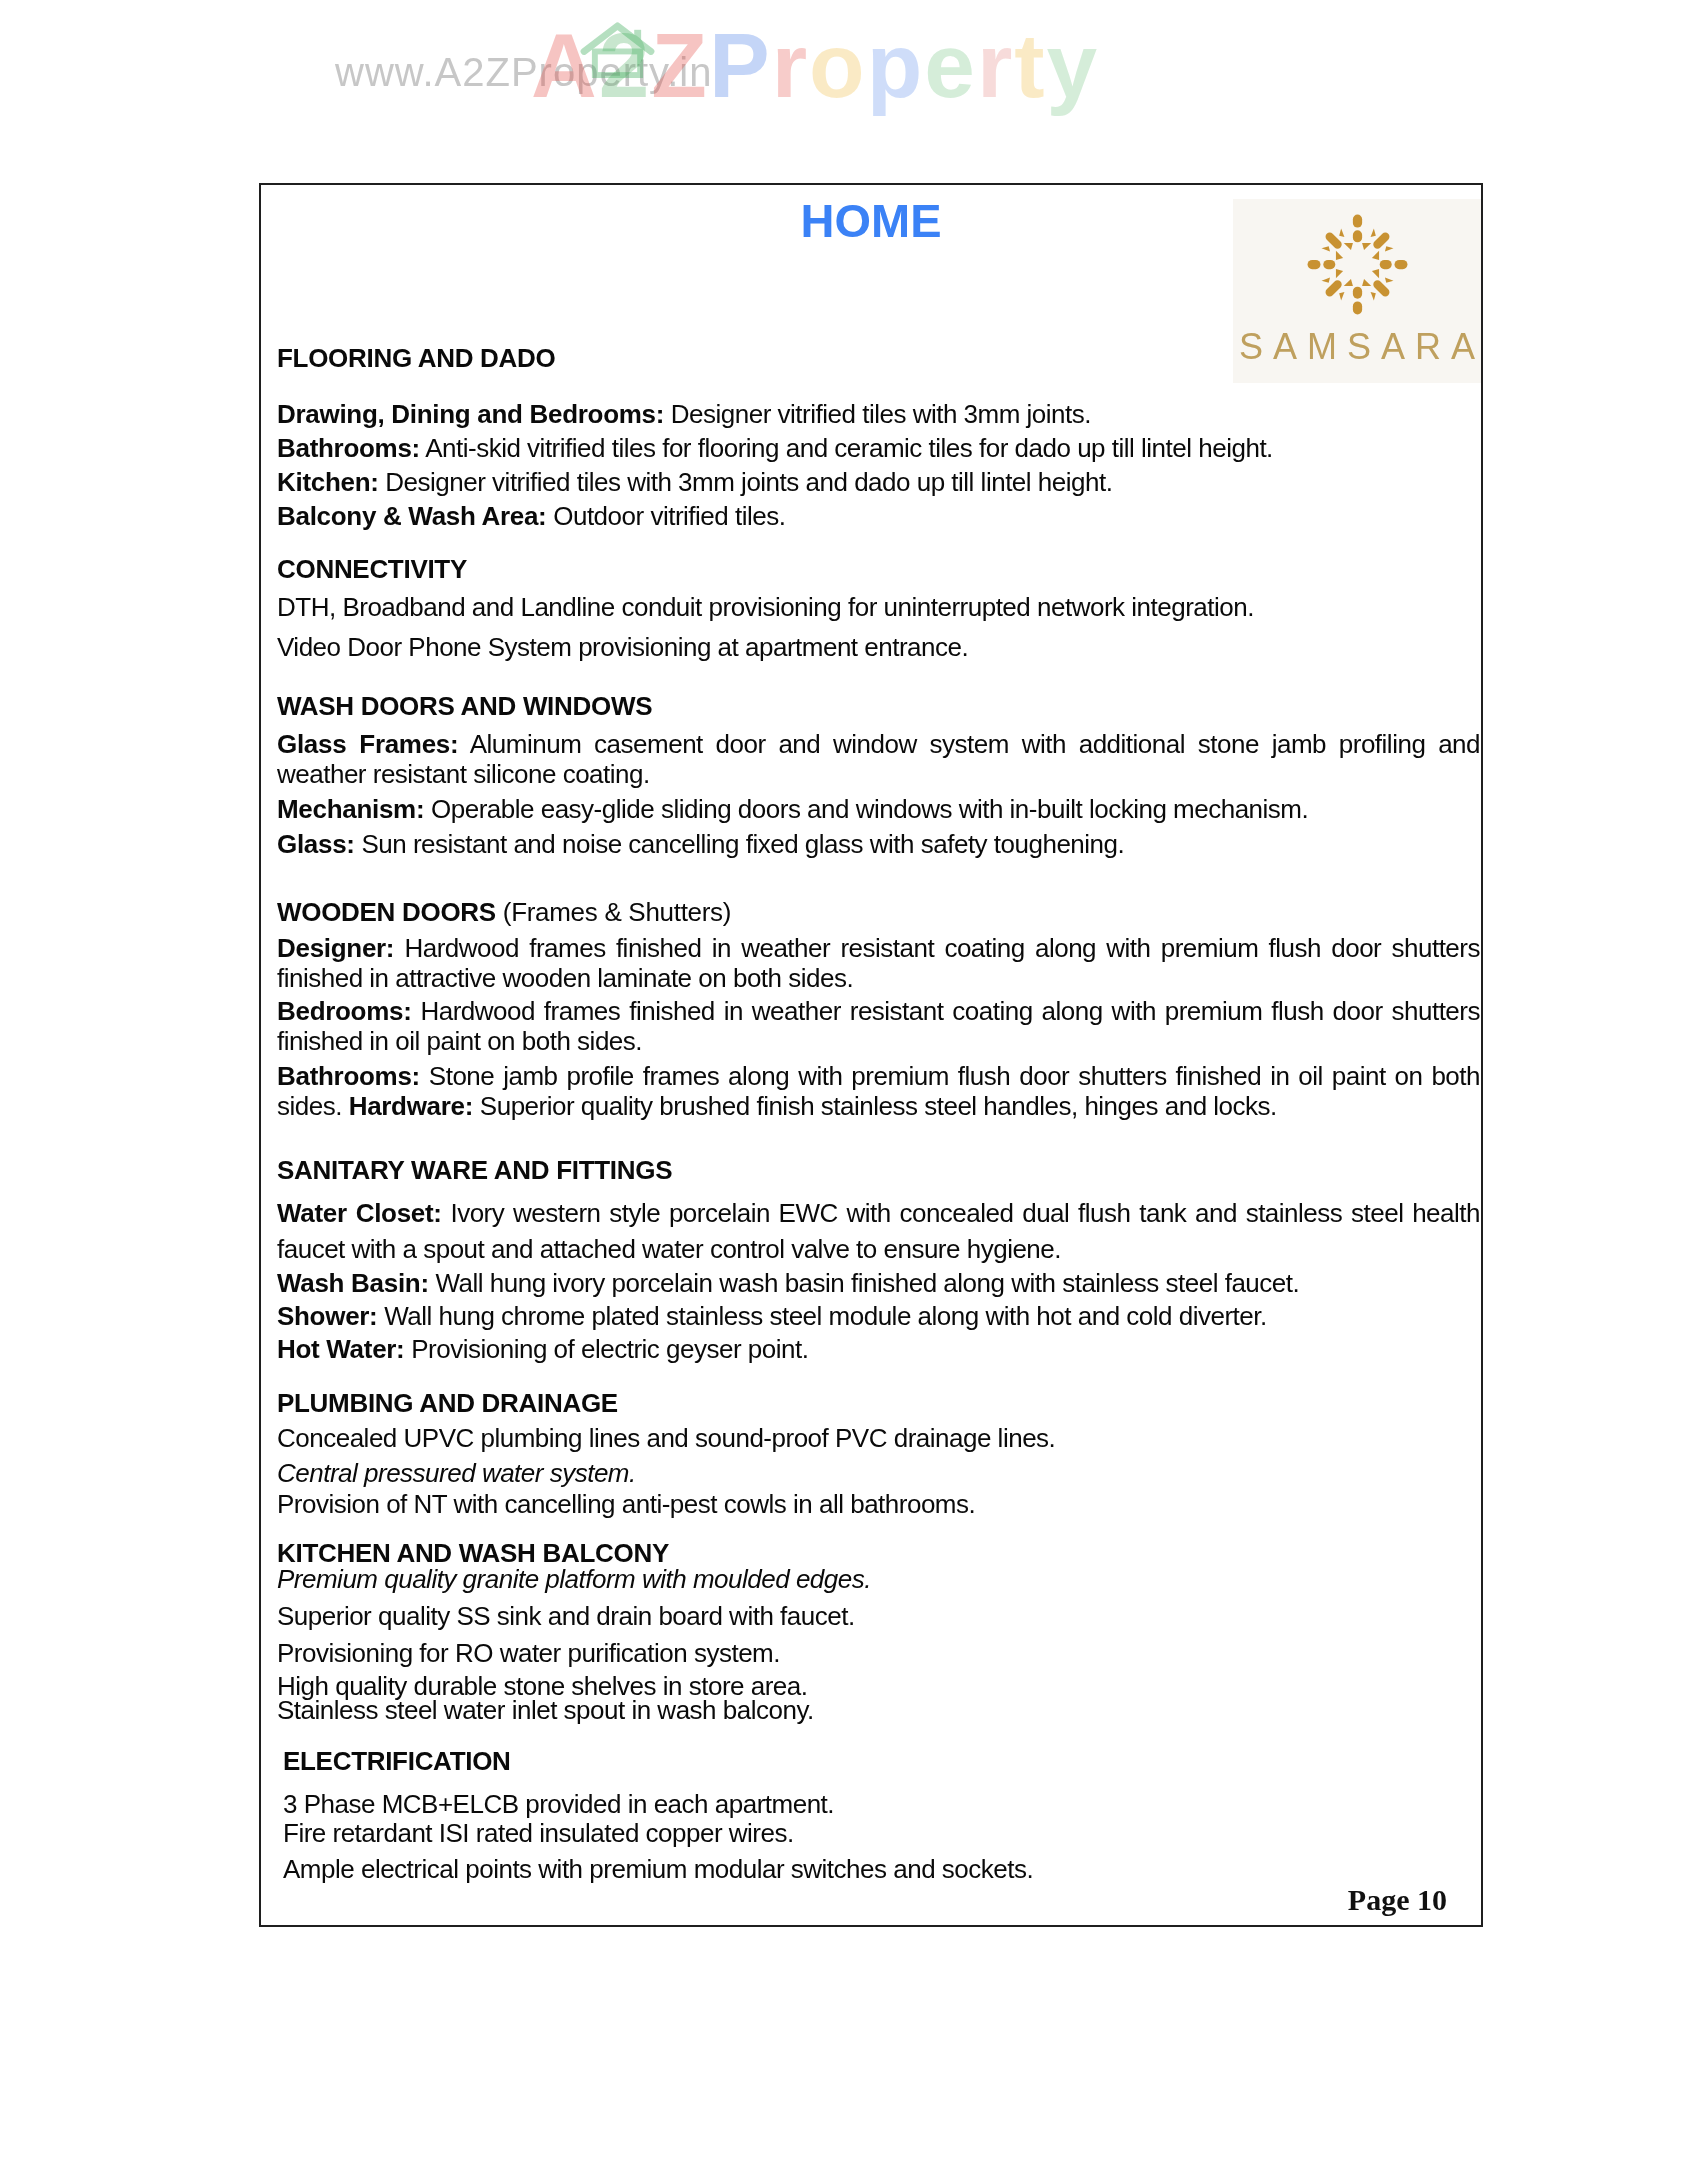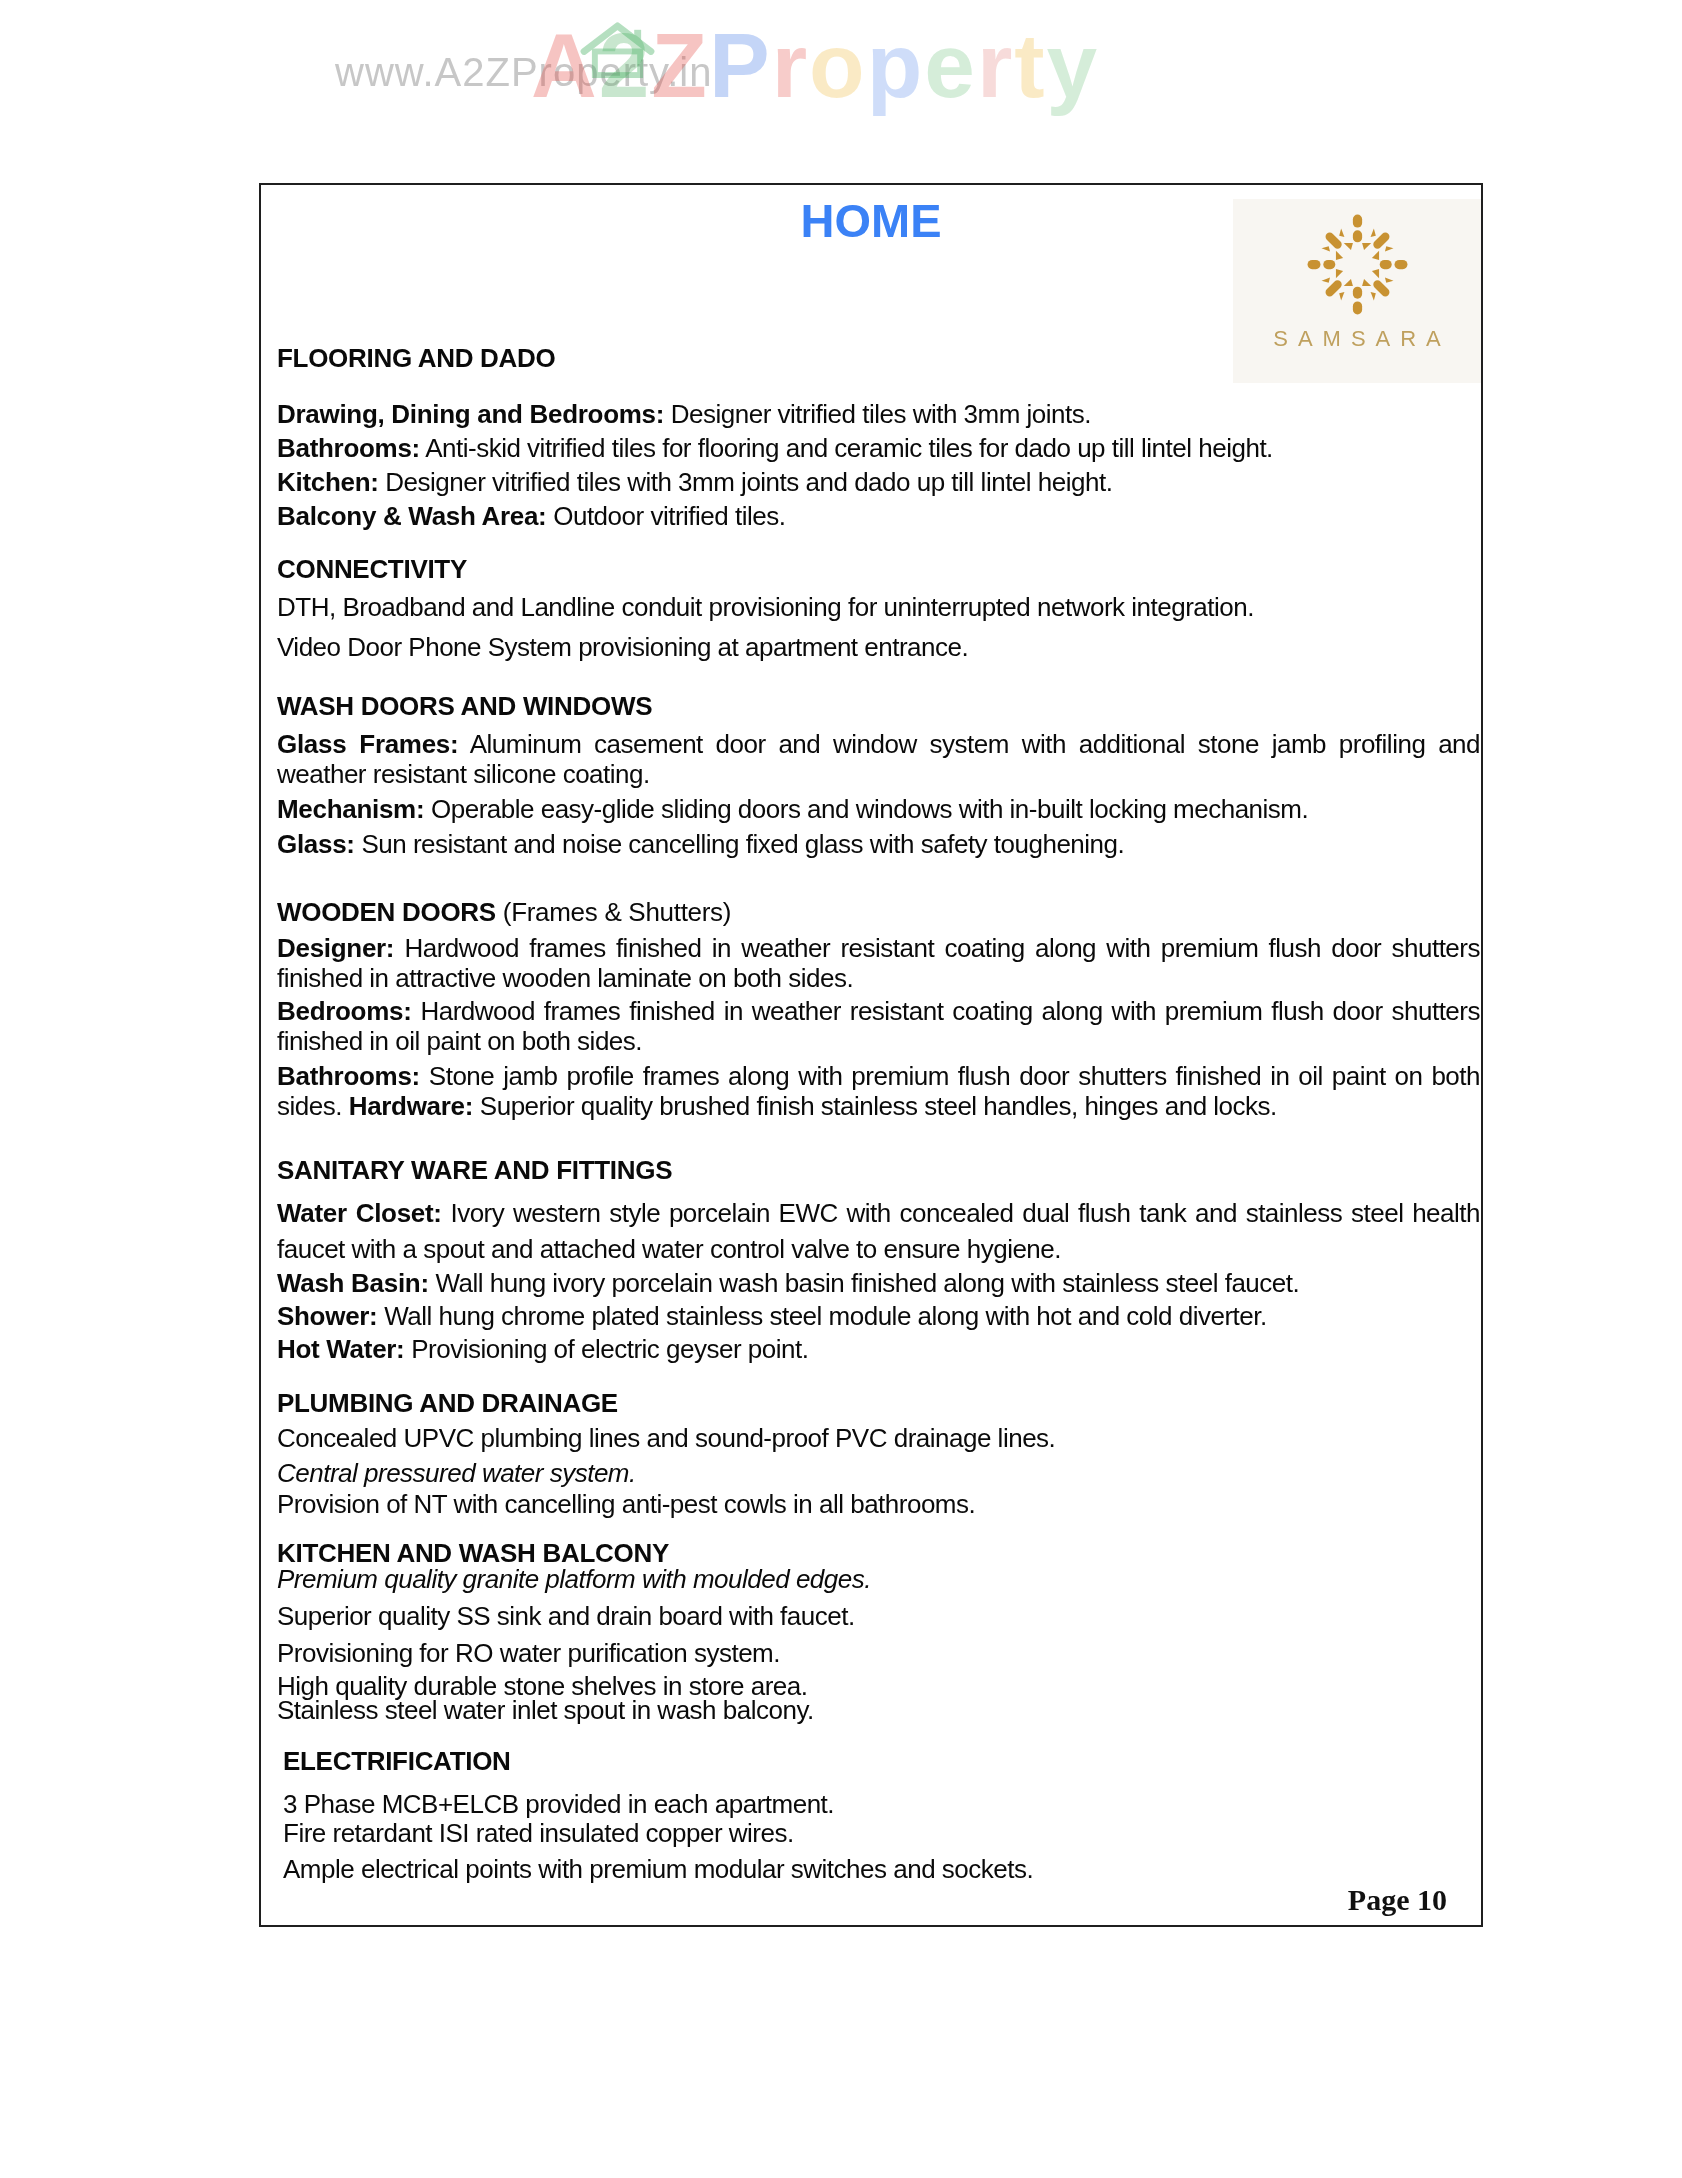--- a/index.html
+++ b/index.html
@@ -27,21 +27,21 @@
     position:absolute;left:0;right:0;top:8px;text-align:center;
     font-size:47px;font-weight:bold;letter-spacing:0px;color:#3b82f6;
   }
   
   .logo-box{
     position:absolute;right:0;top:14px;width:248px;height:184px;
     background:#f8f6f2;display:flex;flex-direction:column;align-items:center;
     justify-content:flex-start;padding-top:10px;box-sizing:border-box;
   }
   .logo-text{
-    margin-top:6px;font-size:22px;color:#bfa05e;letter-spacing:10px;
+    margin-top:6px;font-size:36px;color:#bfa05e;letter-spacing:10px;
     padding-left:10px; 
   }
   
   .content{
     position:absolute;left:16px;top:0;width:1203px;
     font-size:26px;letter-spacing:-0.5px;
   }
   .section{position:absolute;left:0;width:100%;}
   .sec-h{font-weight:bold;font-size:26px;line-height:34px;letter-spacing:-0.3px;}
   .sec-h .note{font-weight:normal;}

